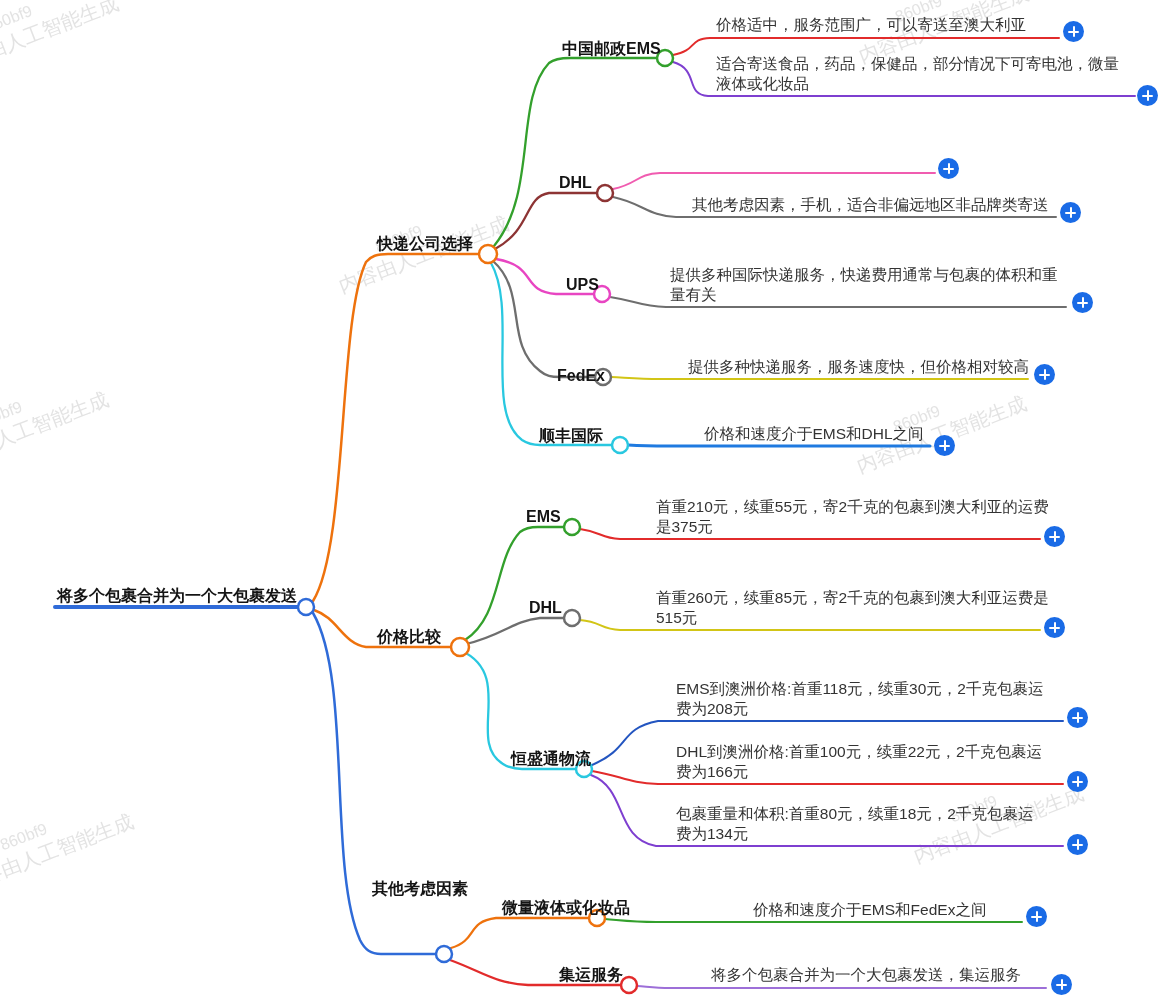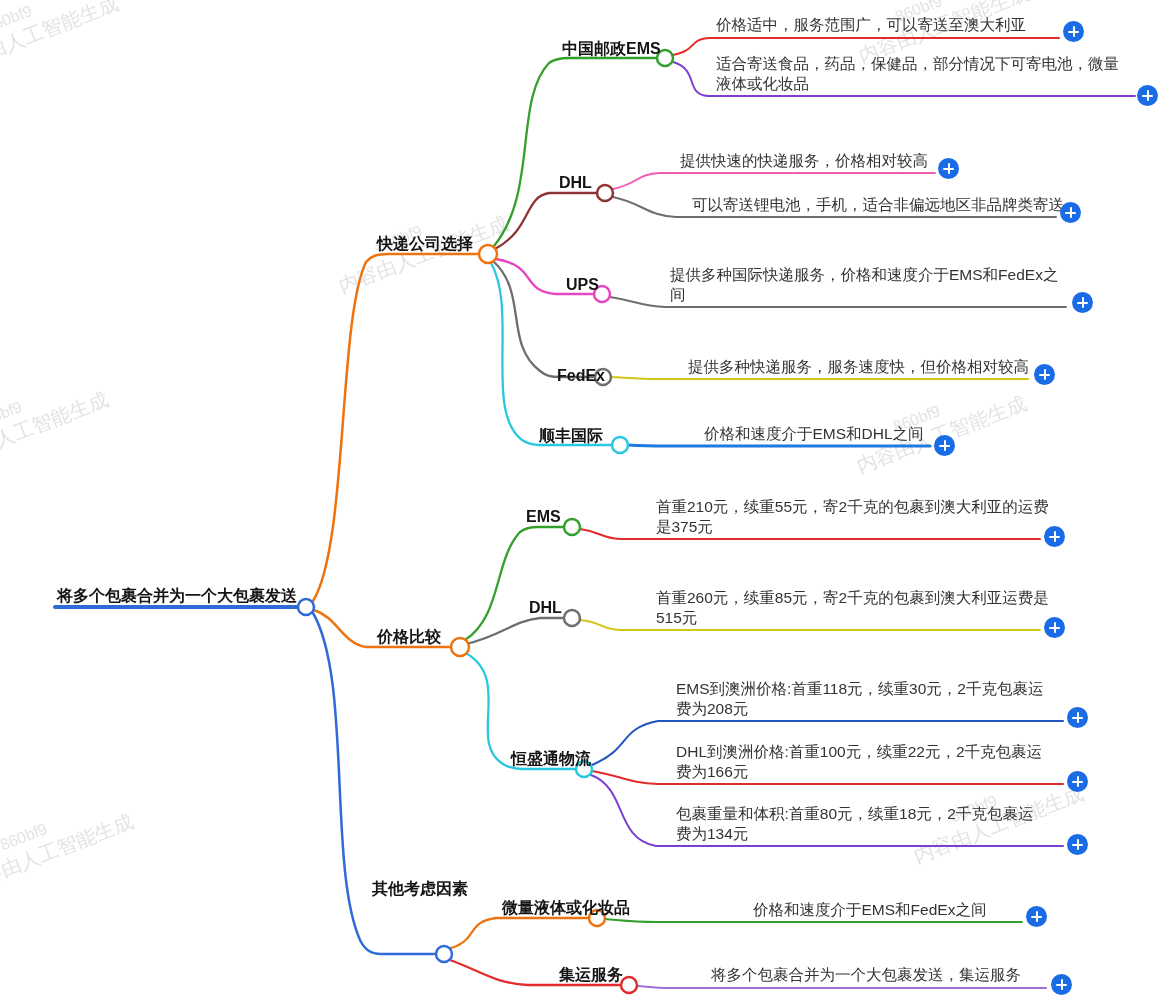--- a/index.html
+++ b/index.html
@@ -117,23 +117,22 @@
   <div class="topic" style="left:557px;top:366px">FedEx</div>
   <div class="topic" style="left:539px;top:426px">顺丰国际</div>
   <div class="topic" style="left:526px;top:507px">EMS</div>
   <div class="topic" style="left:529px;top:598px">DHL</div>
   <div class="topic" style="left:511px;top:749px">恒盛通物流</div>
   <div class="topic" style="left:502px;top:898px">微量液体或化妆品</div>
   <div class="topic" style="left:559px;top:965px">集运服务</div>
 
   <div class="leaf" style="left:716px;top:54px;width:414px">适合寄送食品，药品，保健品，部分情况下可寄电池，微量液体或化妆品</div>
   <div class="leaf nowrap" style="left:716px;top:15px">价格适中，服务范围广，可以寄送至澳大利亚</div>
-  <div class="leaf nowrap" style="left:680px;top:151px">提供快速的快递服务，价格相对较高</div>
-  <div class="leaf nowrap" style="left:692px;top:195px">可以寄送锂电池，手机，适合非偏远地区非品牌类寄送</div>
-  <div class="leaf" style="left:670px;top:265px;width:402px">提供多种国际快递服务，价格和速度介于EMS和FedEx之间</div>
+  <div class="leaf nowrap" style="left:692px;top:195px">其他考虑因素，手机，适合非偏远地区非品牌类寄送</div>
+  <div class="leaf" style="left:670px;top:265px;width:402px">提供多种国际快递服务，快递费用通常与包裹的体积和重量有关</div>
   <div class="leaf nowrap" style="left:688px;top:357px">提供多种快递服务，服务速度快，但价格相对较高</div>
   <div class="leaf nowrap" style="left:704px;top:424px">价格和速度介于EMS和DHL之间</div>
   <div class="leaf" style="left:656px;top:497px;width:394px">首重210元，续重55元，寄2千克的包裹到澳大利亚的运费是375元</div>
   <div class="leaf" style="left:656px;top:588px;width:394px">首重260元，续重85元，寄2千克的包裹到澳大利亚运费是515元</div>
   <div class="leaf" style="left:676px;top:679px;width:368px">EMS到澳洲价格:首重118元，续重30元，2千克包裹运费为208元</div>
   <div class="leaf" style="left:676px;top:742px;width:368px">DHL到澳洲价格:首重100元，续重22元，2千克包裹运费为166元</div>
   <div class="leaf" style="left:676px;top:804px;width:368px">包裹重量和体积:首重80元，续重18元，2千克包裹运费为134元</div>
   <div class="leaf nowrap" style="left:753px;top:900px">价格和速度介于EMS和FedEx之间</div>
   <div class="leaf nowrap" style="left:711px;top:965px">将多个包裹合并为一个大包裹发送，集运服务</div>
 

